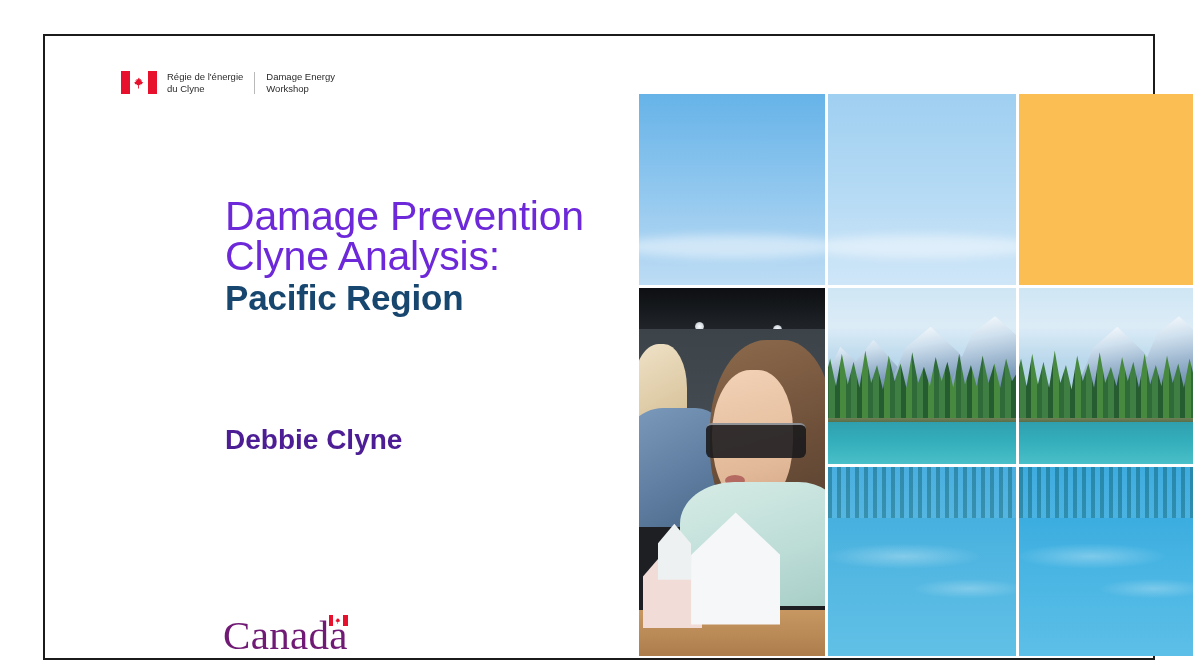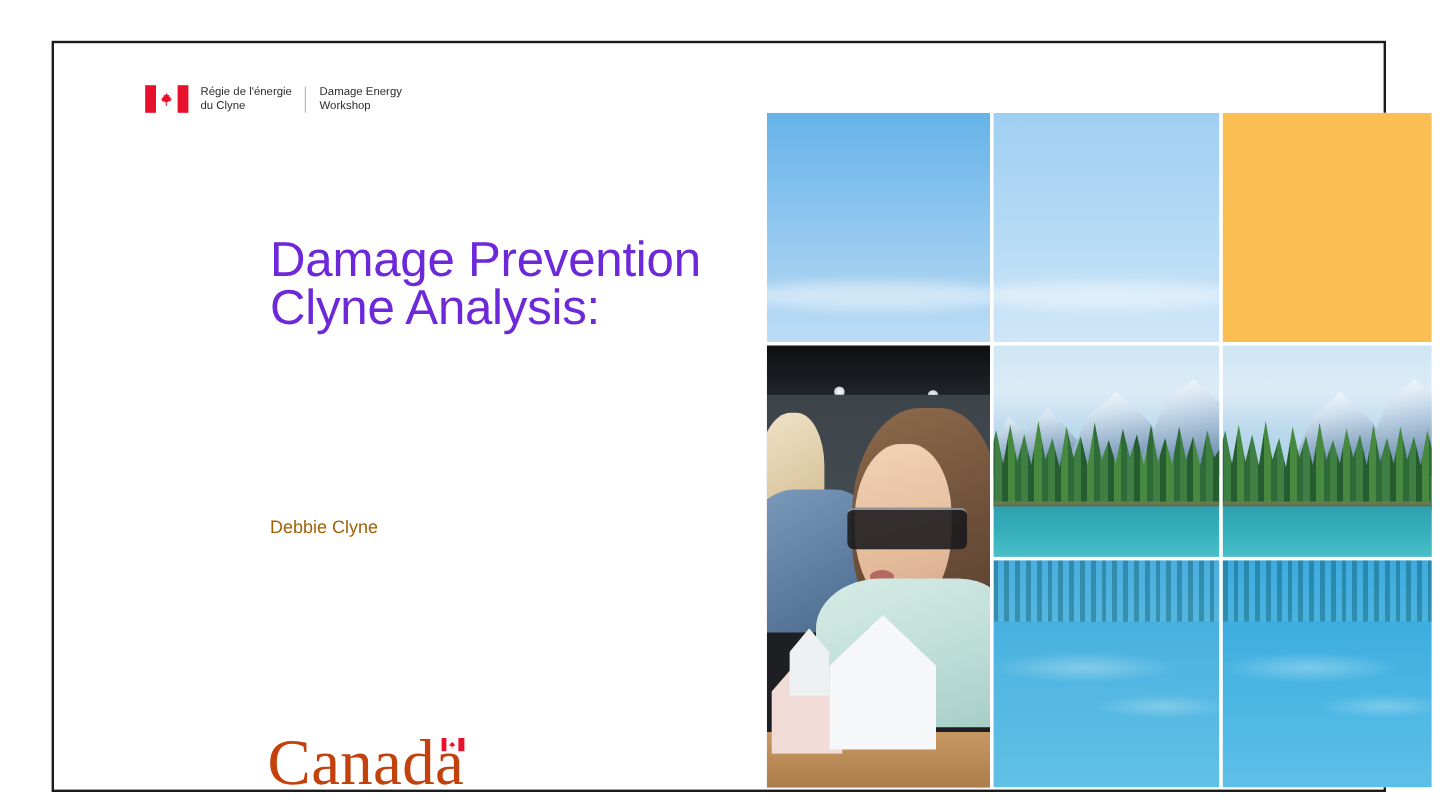--- a/index.html
+++ b/index.html
@@ -110,39 +110,39 @@
     white-space: nowrap;
   }
 
   
   #meta-block {
     position: absolute;
     left: 180px;
     top: 383px;
   }
   .meta-line {
-    font-size: 15px;
+    font-size: 28px;
     line-height: 42px;
-    font-weight: 400;
-    color: #a16207;
+    font-weight: 700;
+    color: #4c1d95;
     white-space: nowrap;
   }
 
   
   #canada-wordmark {
     position: absolute;
     left: 178px;
     top: 578px;
     display: inline-block;
   }
   #canada-wordmark .word {
     font-family: "Liberation Serif", serif;
-    font-size: 54px;
+    font-size: 41px;
     line-height: 42px;
-    color: #c2410c;
+    color: #701a75;
     letter-spacing: 0.3px;
     position: relative;
     display: inline-block;
   }
   #canada-wordmark .wm-flag {
     position: absolute;
     right: 0px;
     top: 1px;
     width: 19px;
     height: 11px;
@@ -365,20 +365,21 @@
         <div class="sig-block">
           <div>Damage Energy</div>
           <div>Workshop</div>
         </div>
       </div>
     </div>
 
     <div id="title-block">
       <div class="title-line">Damage Prevention</div>
       <div class="title-line">Clyne Analysis:</div>
+      <div class="title-accent">Pacific Region</div>
     </div>
 
     <div id="meta-block">
       <div class="meta-line">Debbie Clyne</div>
     </div>
 
     <div id="canada-wordmark">
       <span class="word">Canada</span>
       <span class="wm-flag">
         <span class="bar left"></span>

